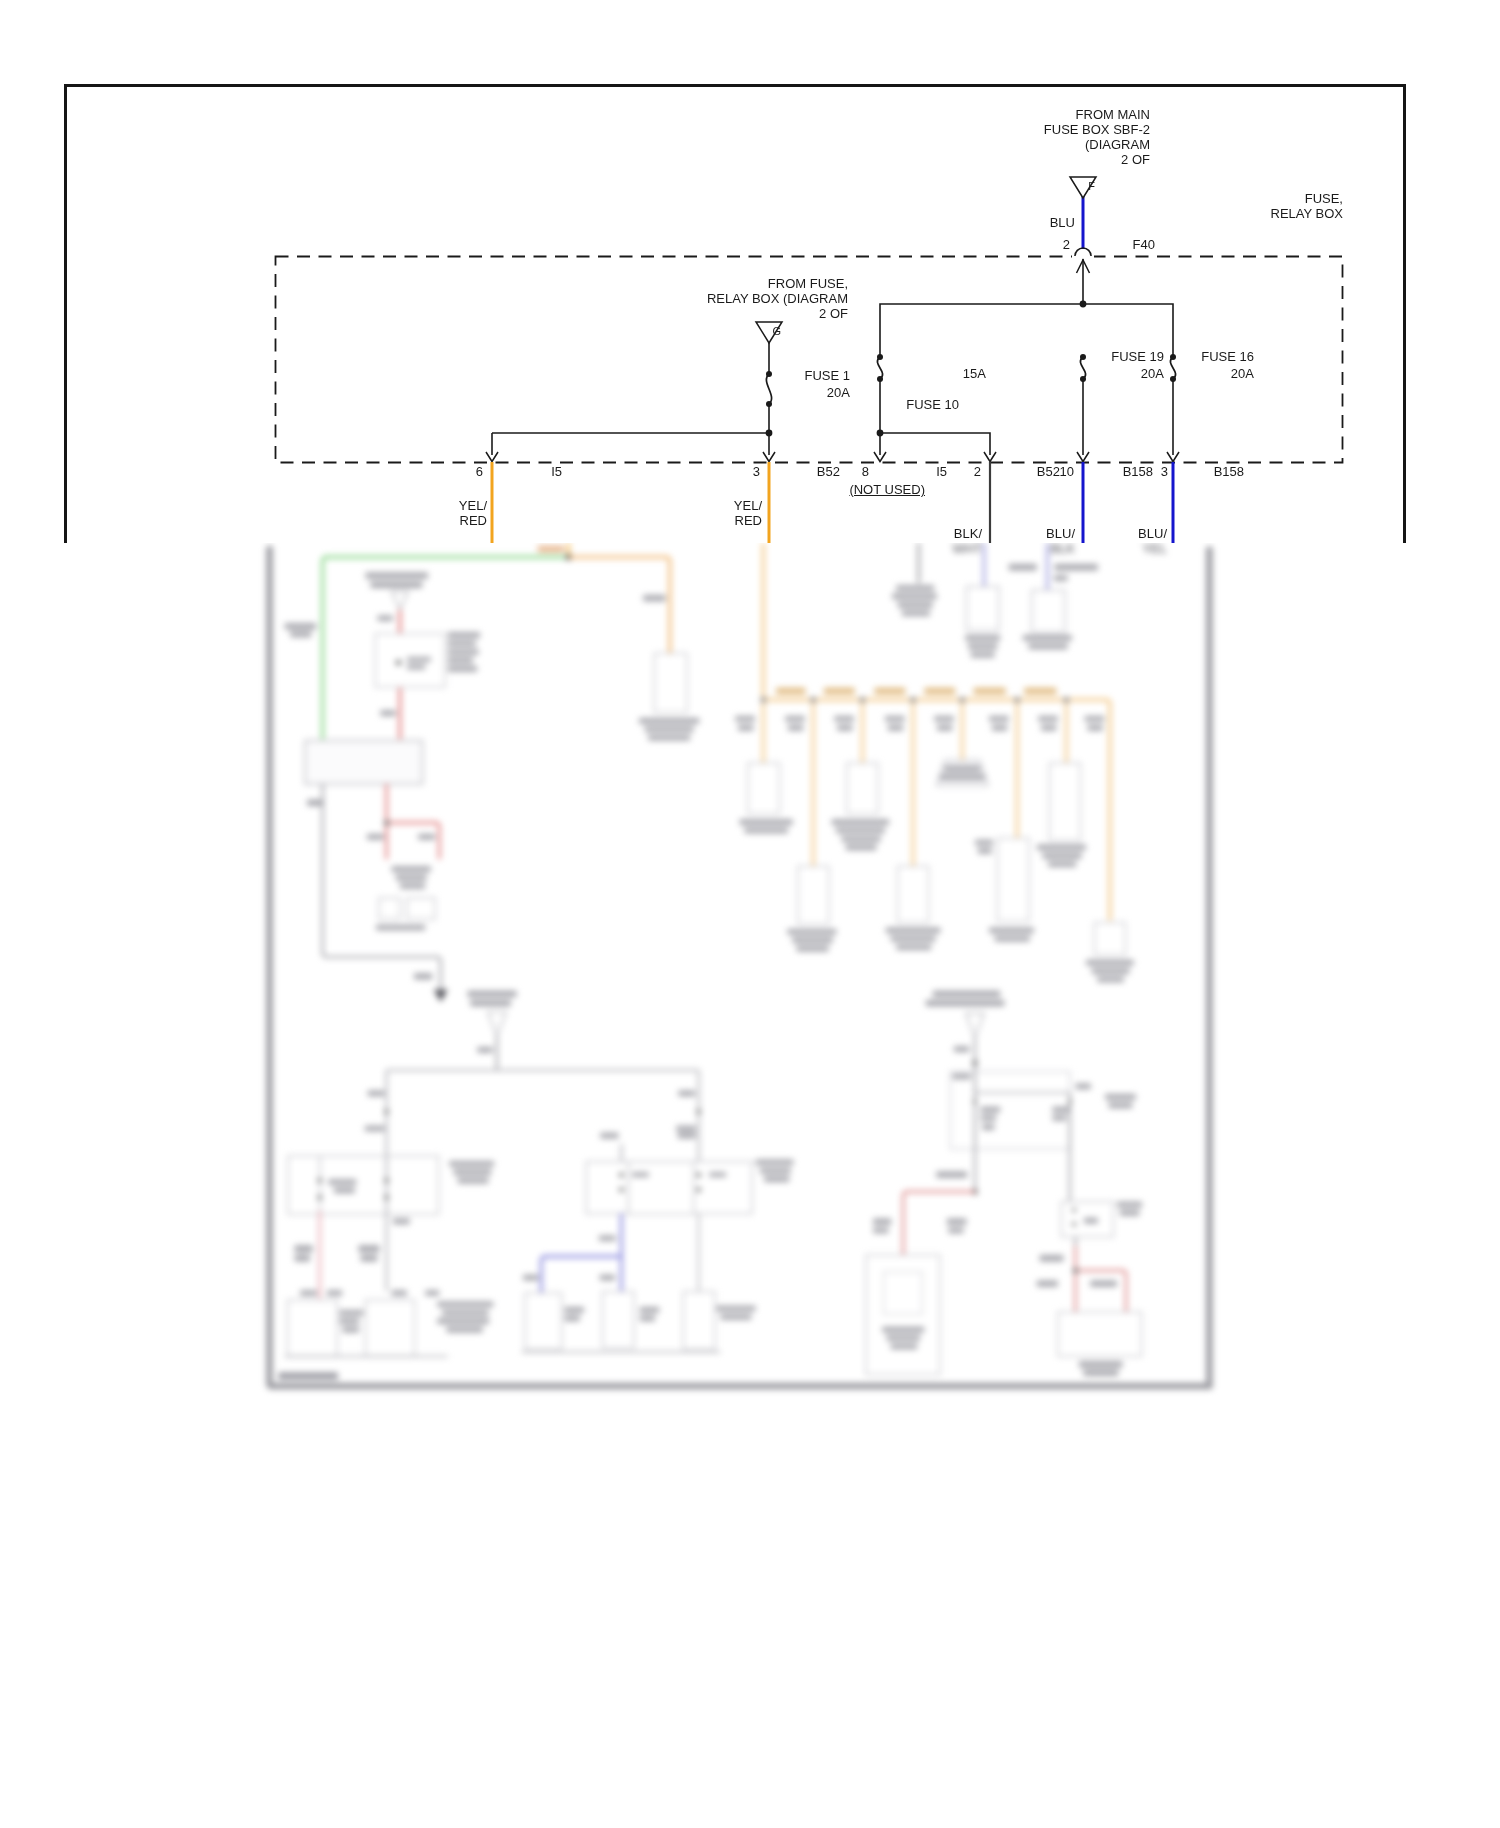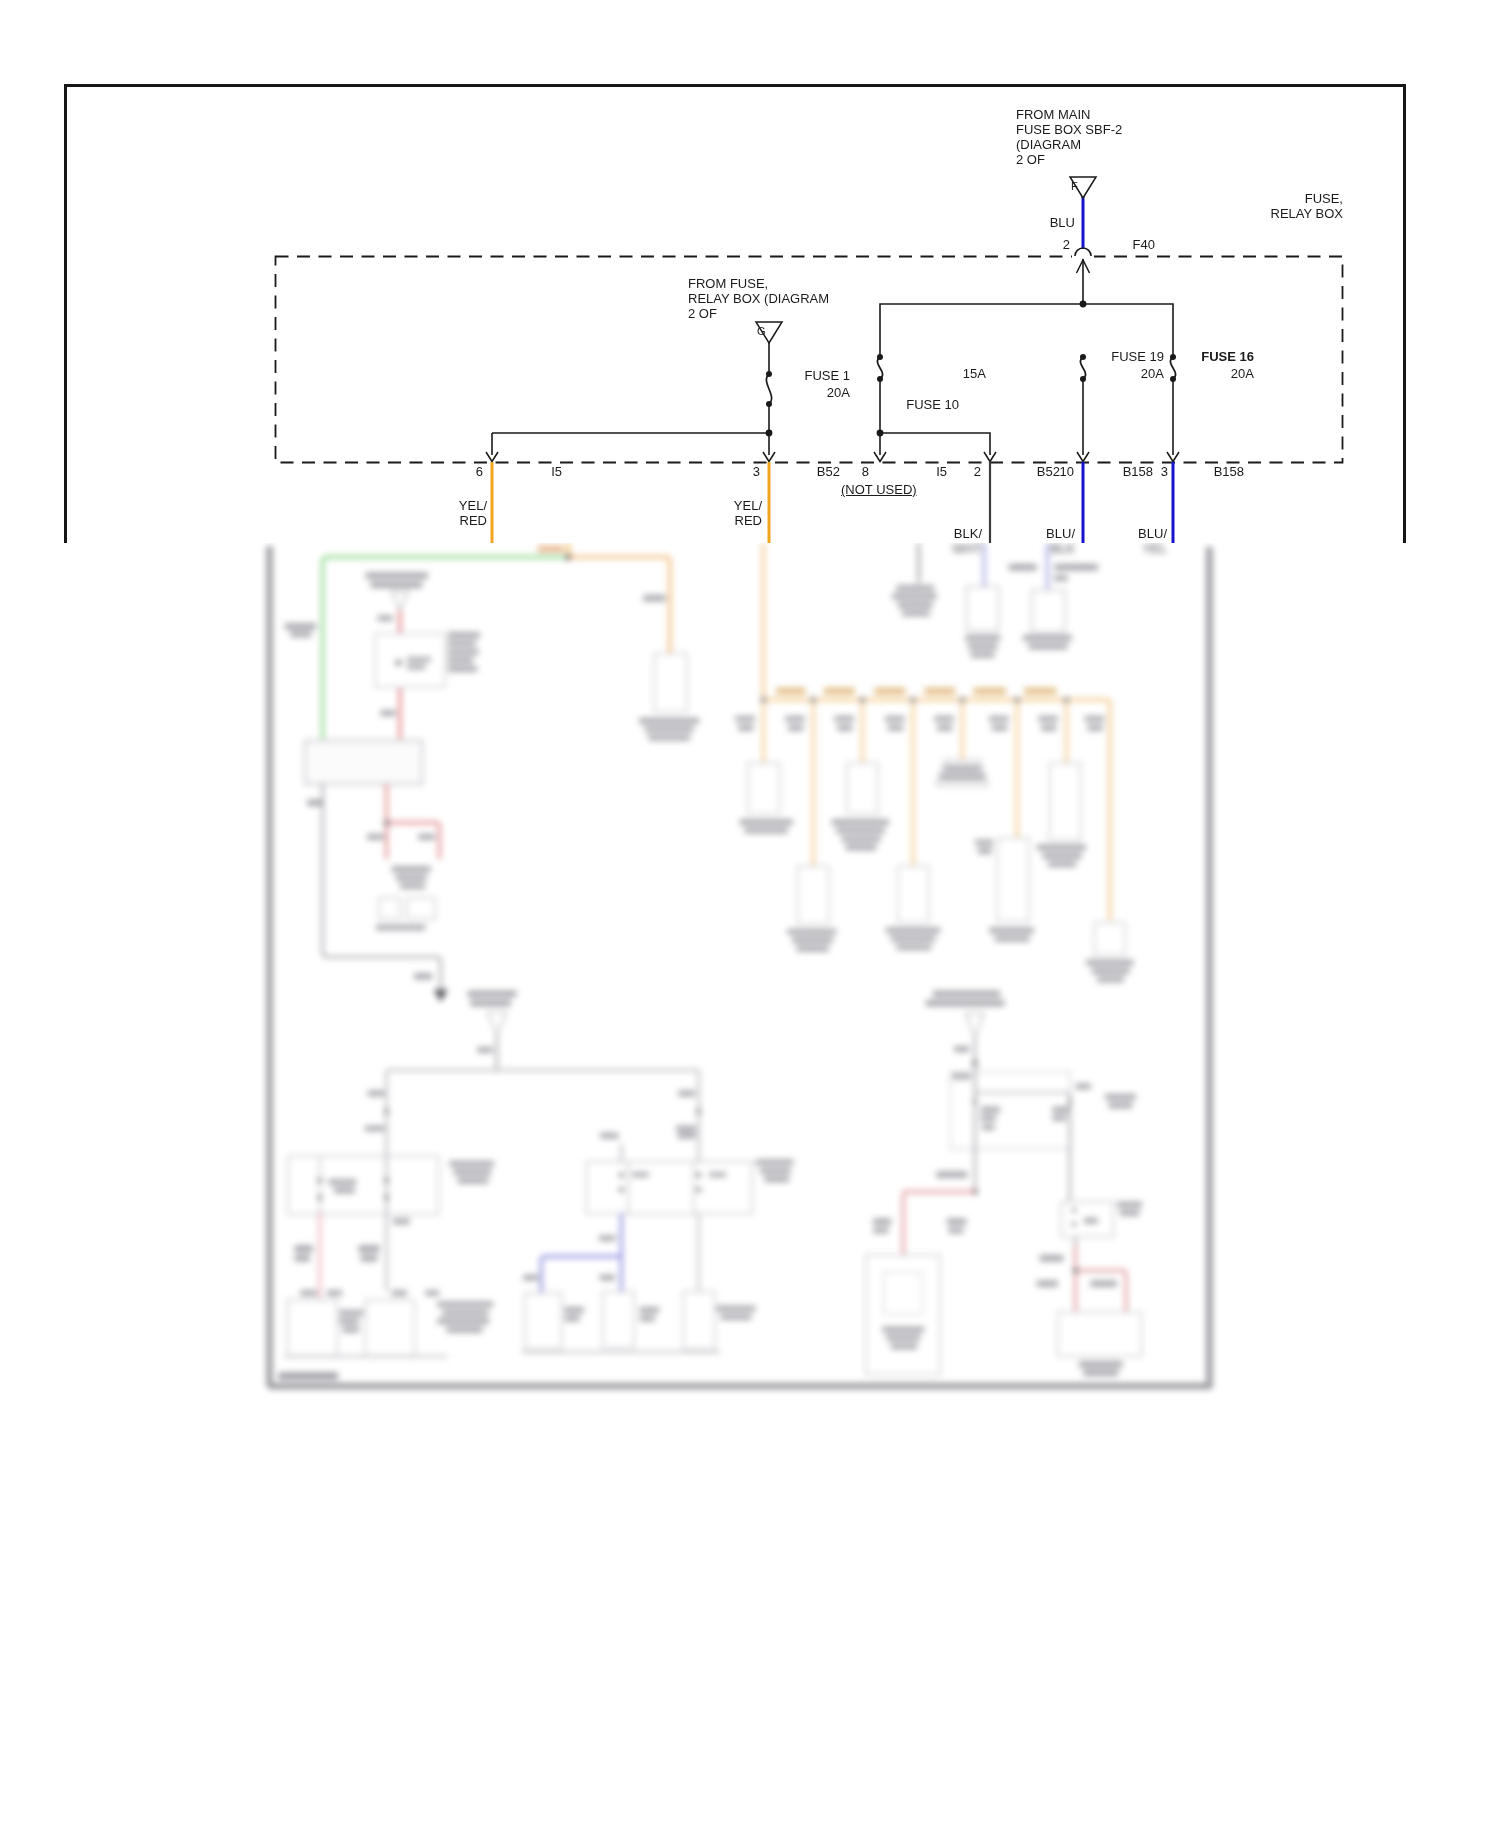--- a/index.html
+++ b/index.html
@@ -1,20 +1,20 @@
 <!DOCTYPE html>
 <html><head>
 <meta charset="utf-8">
 <style>
   html,body{margin:0;padding:0;background:#fff;}
   #page{position:relative;width:1500px;height:1828px;background:#fff;overflow:hidden;
         font-family:"Liberation Sans",sans-serif;}
   .t{position:absolute;font:13px/15px "Liberation Sans",sans-serif;color:#1b1b1b;
      white-space:pre-line;text-align:right;}
-  .c{text-align:left}
+  .c{text-align:right}
   .r{}
   .tl{font-size:11px;line-height:12px;}
   svg{position:absolute;left:0;top:0;}
   #blur-region{position:absolute;left:0;top:543px;width:1500px;height:1285px;
                background:#fff;overflow:hidden;}
   #blur-inner{position:absolute;left:0;top:0;width:1500px;height:1285px;
               filter:blur(3px);}
   #blur-inner .t{color:#4a4a52;}
 </style>
 </head>
@@ -111,21 +111,21 @@
 RELAY BOX (DIAGRAM
 2 OF</div>
   <div class="t c tl" style="left:757px;top:325px;width:24px;">G</div>
 
   <div class="t" style="left:780px;top:368px;width:70px;">FUSE 1</div>
   <div class="t" style="left:780px;top:385px;width:70px;">20A</div>
   <div class="t" style="left:889px;top:349px;width:70px;margin-top:48px;">FUSE 10</div>
   <div class="t" style="left:889px;top:366px;width:70px;margin-left:27px;">15A</div>
   <div class="t" style="left:1094px;top:349px;width:70px;">FUSE 19</div>
   <div class="t" style="left:1094px;top:366px;width:70px;">20A</div>
-  <div class="t" style="left:1184px;top:349px;width:70px;font-weight:bold;">FUSE 16</div>
+  <div class="t" style="left:1184px;top:349px;width:70px;">FUSE 16</div>
   <div class="t" style="left:1184px;top:366px;width:70px;">20A</div>
 
   <div class="t r" style="left:451px;top:464px;width:32px;">6</div>
   <div class="t" style="left:502px;top:464px;width:60px;">I5</div>
   <div class="t r" style="left:728px;top:464px;width:32px;">3</div>
   <div class="t" style="left:780px;top:464px;width:60px;">B52</div>
   <div class="t r" style="left:837px;top:464px;width:32px;">8</div>
   <div class="t" style="left:887px;top:464px;width:60px;">I5</div>
   <div class="t c" style="left:841px;top:482px;width:84px;text-decoration:underline;">(NOT USED)</div>
   <div class="t r" style="left:949px;top:464px;width:32px;">2</div>

